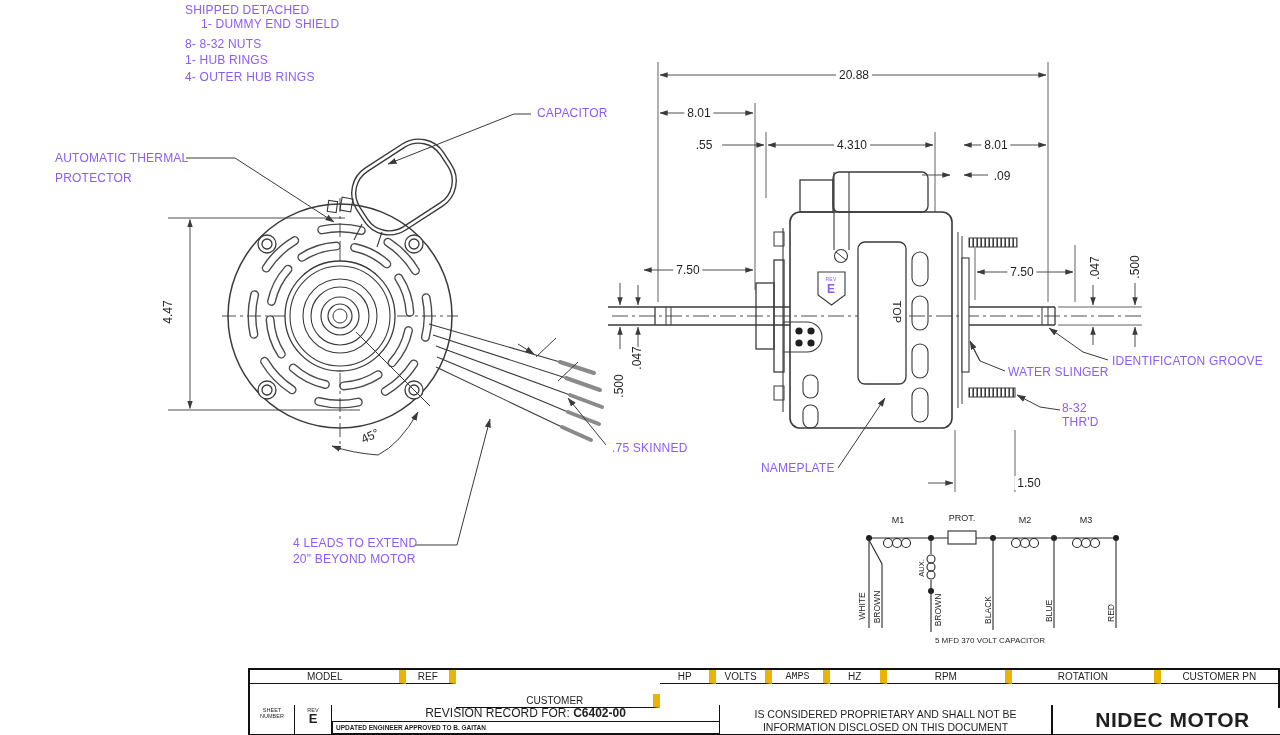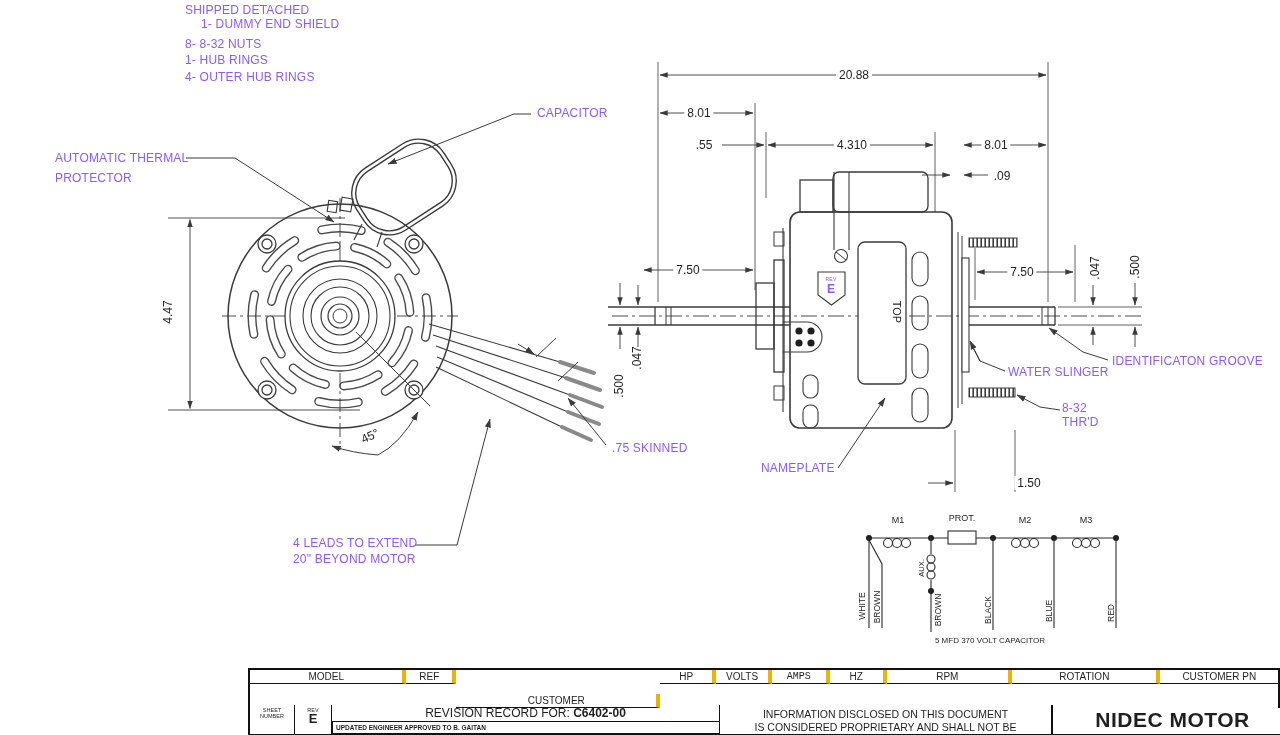--- a/index.html
+++ b/index.html
@@ -10,21 +10,21 @@
   .dim{position:absolute;font-size:12px;white-space:nowrap;background:#fff;padding:0 3px;
        transform:translate(-50%,-50%);color:#1f1f1f;}
   .rotccw{transform:translate(-50%,-50%) rotate(-90deg);}
   .rotcw{position:absolute;font-size:11px;white-space:nowrap;transform:translate(-50%,-50%) rotate(90deg);color:#1f1f1f;}
   .tilt{transform:translate(-50%,-50%) rotate(-25deg);background:transparent;}
   .wire{position:absolute;font-size:8.5px;white-space:nowrap;transform:translate(-50%,-50%) rotate(-90deg);color:#1f1f1f;}
   .sch{position:absolute;font-size:9px;white-space:nowrap;color:#1f1f1f;}
   
   #tblock{position:absolute;left:248px;top:668px;width:1032px;border:2px solid #111;border-bottom:none;box-sizing:border-box;}
   .trow{display:flex;}
-  .tcell{box-sizing:border-box;border-right:4px solid #eab308;display:flex;align-items:center;justify-content:center;overflow:hidden;}
+  .tcell{box-sizing:border-box;border-right:7px solid #eab308;display:flex;align-items:center;justify-content:center;overflow:hidden;}
   .tcell:last-child{border-right:none;}
   .hrow .tcell{height:14px;font-size:10px;border-bottom:1px solid #111;}
   .vrow .tcell{height:21px;font-size:12px;font-weight:bold;border-bottom:2px solid #111;}
   #revstrip{position:absolute;left:248px;top:705px;width:1032px;height:30px;display:flex;box-sizing:border-box;border-left:2px solid #111;}
   .rcell{box-sizing:border-box;border-right:1.5px solid #111;border-bottom:1px solid #111;}
   .tiny{font-size:5.5px;line-height:6px;text-align:center;}
   #nidec{font-size:21px;font-weight:bold;letter-spacing:.5px;display:flex;align-items:center;justify-content:center;padding-left:12px;}
 </style>
 </head>
 <body>
@@ -383,19 +383,19 @@
       <div style="font-size:13px;font-weight:bold;margin-top:3px;">E</div>
     </div>
     <div class="rcell" style="width:388px;">
       <div style="height:16px;display:flex;align-items:center;justify-content:center;font-size:12px;white-space:nowrap;">
         <span>REVISION RECORD FOR:</span>&nbsp;<span style="font-weight:bold;">C6402-00</span>
       </div>
       <div style="border:1px solid #111;border-right:none;height:11px;font-size:6.5px;font-weight:bold;padding-left:3px;display:flex;align-items:center;">UPDATED ENGINEER APPROVED TO B. GAITAN</div>
       <div style="border-top:1px solid #111;height:10px;"></div>
     </div>
     <div class="rcell" style="width:332px;text-align:center;font-size:10.5px;line-height:13px;padding-top:3px;">
+      <div>IS CONSIDERED PROPRIETARY AND SHALL NOT BE</div>
       <div>INFORMATION DISCLOSED ON THIS DOCUMENT</div>
-      <div>IS CONSIDERED PROPRIETARY AND SHALL NOT BE</div>
     </div>
     <div class="rcell" id="nidec" style="flex:1;border-left:1.5px solid #111;border-right:none;">NIDEC MOTOR</div>
   </div>
 
 </div>
 
 </body></html>

